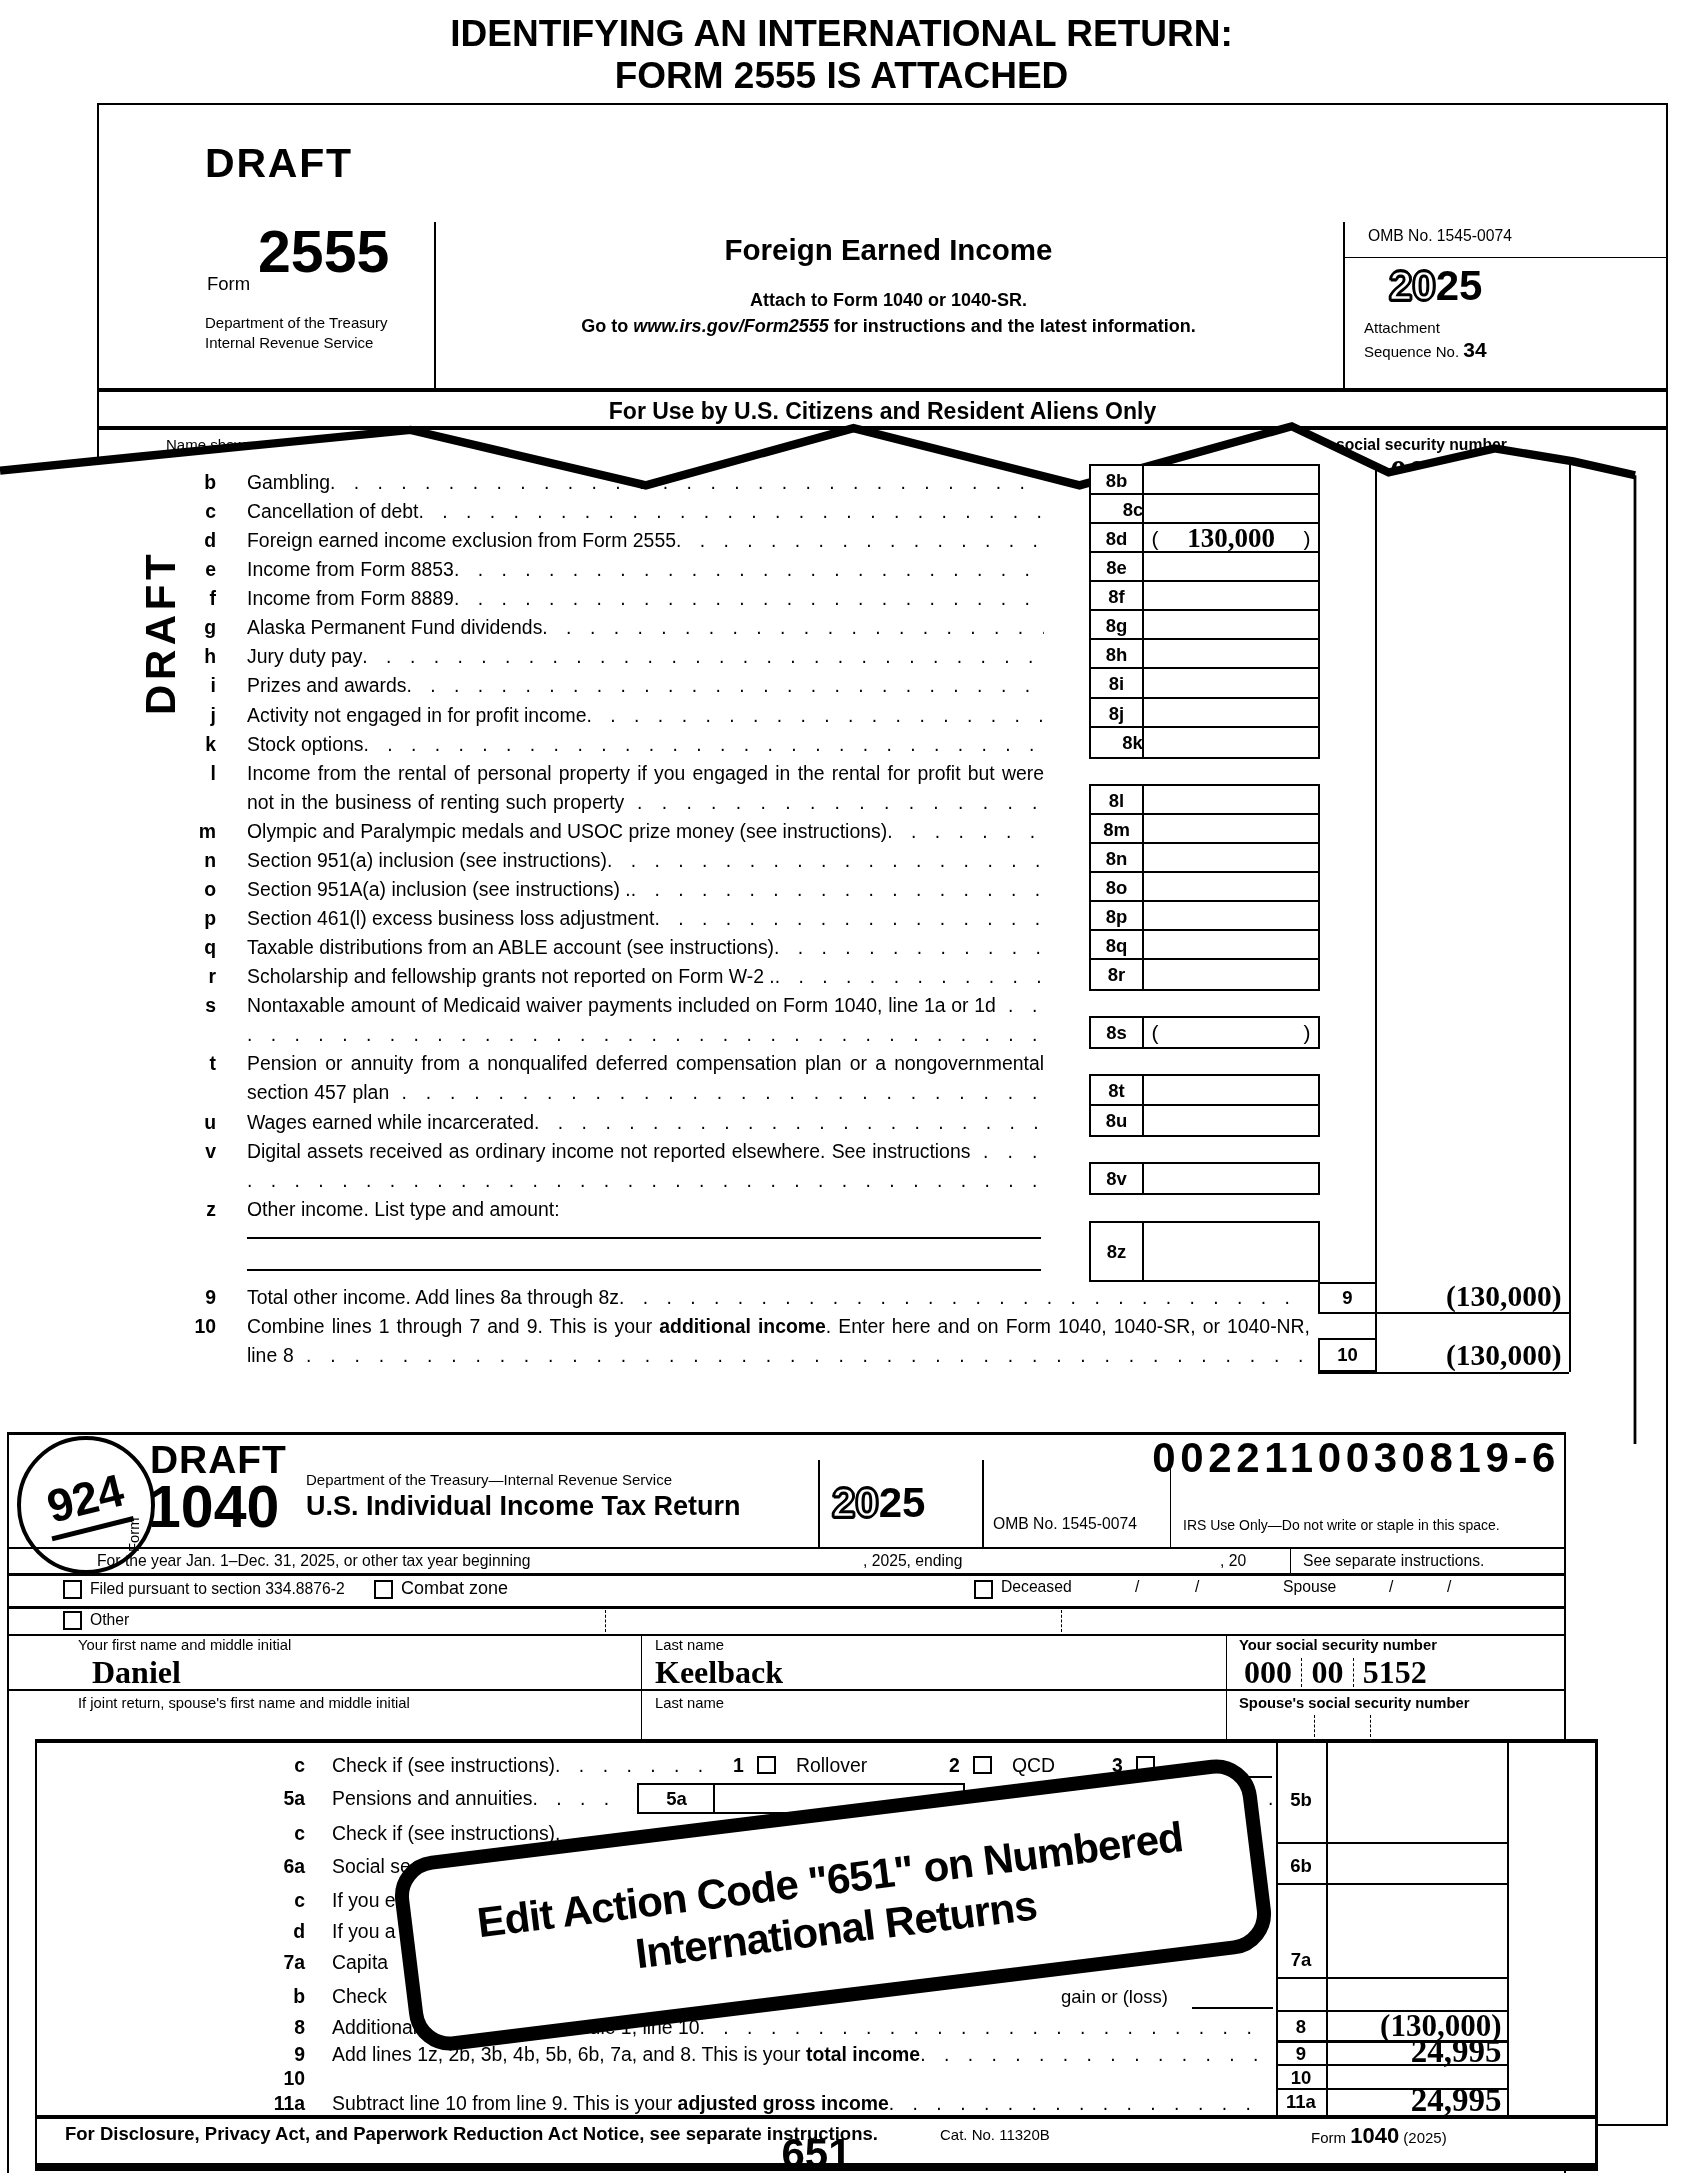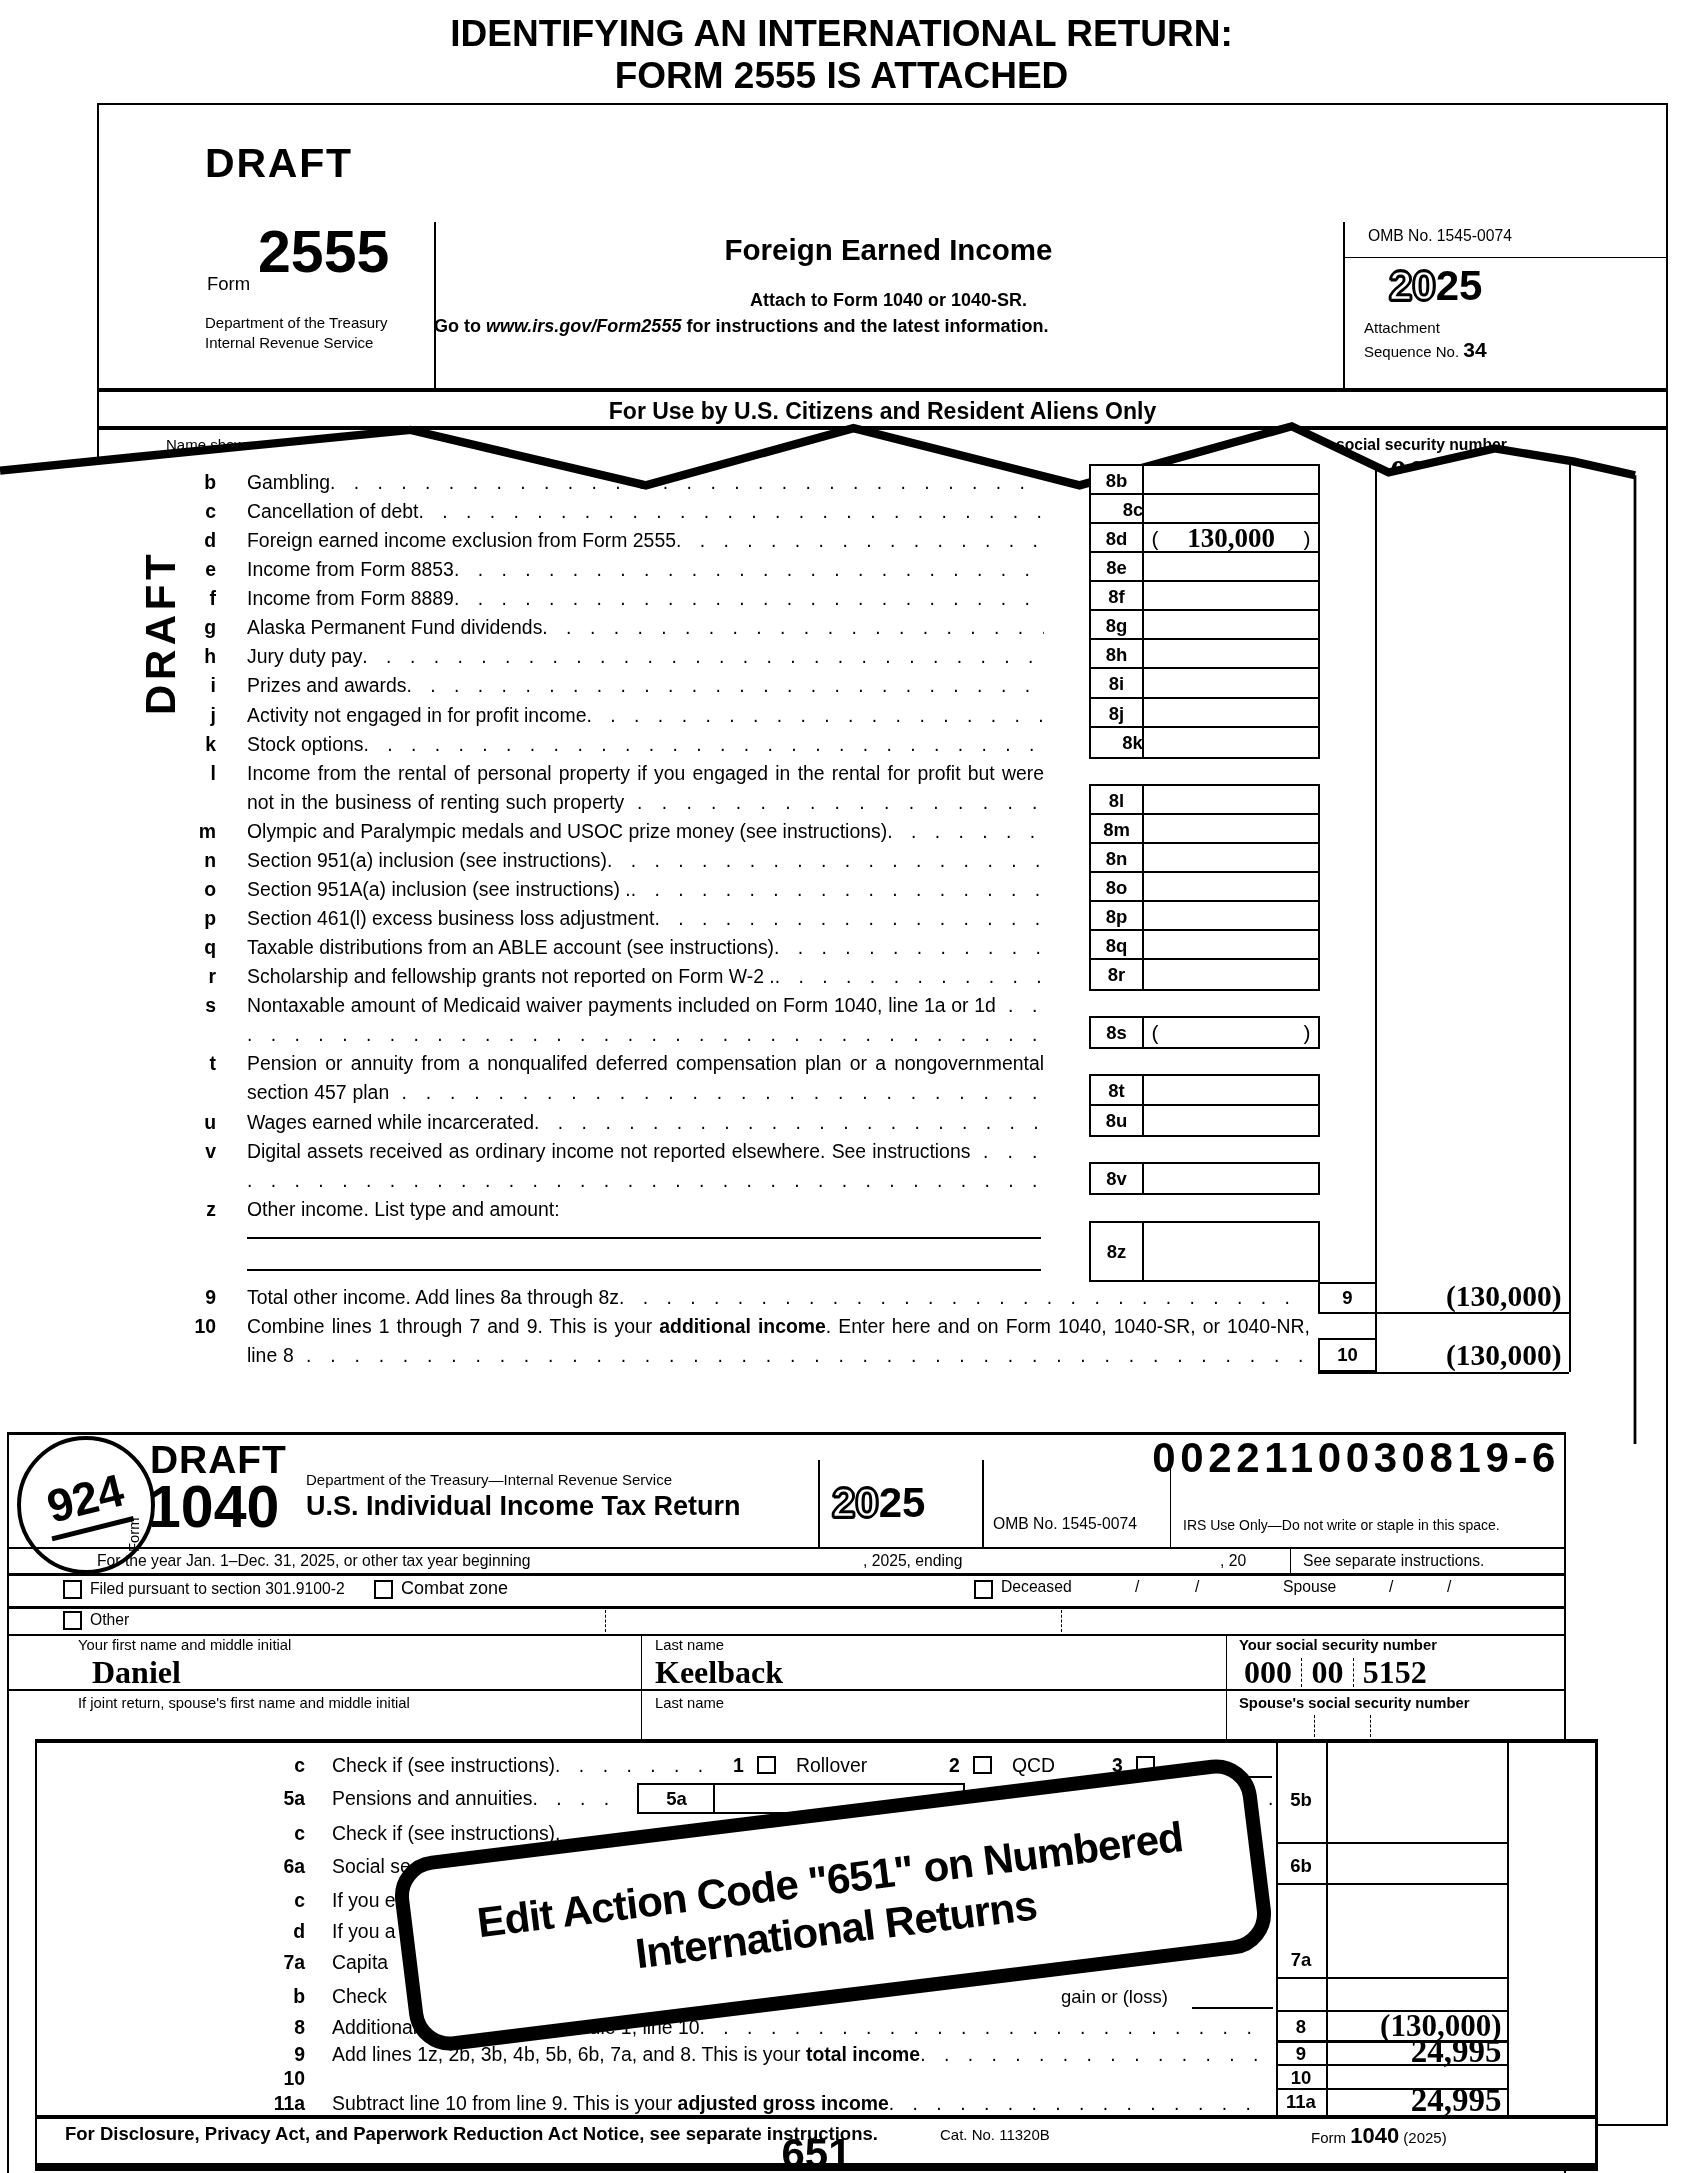--- a/index.html
+++ b/index.html
@@ -56,21 +56,21 @@
   <div class="grp" style="z-index:10">
     <div class="abs" style="left:97px;top:103px;width:1571px;height:2023px;border:2.8px solid #000;background:#fff"></div>
     <div class="abs b" style="left:205px;top:140px;font-size:41px;letter-spacing:1.8px">DRAFT</div>
     <div class="abs" style="left:207px;top:273px;font-size:18.5px">Form</div>
     <div class="abs b" style="left:258px;top:218px;font-size:59px">2555</div>
     <div class="abs" style="left:205px;top:314px;font-size:15px">Department of the Treasury</div>
     <div class="abs" style="left:205px;top:334px;font-size:15px">Internal Revenue Service</div>
     <div class="vline" style="left:434px;top:222px;height:166px"></div>
     <div class="abs b" style="left:434px;top:233px;width:909px;text-align:center;font-size:29.5px">Foreign Earned Income</div>
     <div class="abs b" style="left:434px;top:290px;width:909px;text-align:center;font-size:18px">Attach to Form 1040 or 1040-SR.</div>
-    <div class="abs b" style="left:434px;top:316px;width:909px;font-size:18px">
+    <div class="abs b" style="left:434px;top:316px;width:909px;text-align:center;font-size:18px">
       <span>Go to </span><span style="font-style:italic">www.irs.gov/Form2555</span><span> for instructions and the latest information.</span>
     </div>
     <div class="vline" style="left:1343px;top:222px;height:166px"></div>
     <div class="abs" style="left:1368px;top:227px;font-size:15.7px">OMB No. 1545-0074</div>
     <div class="hline" style="left:1343px;top:257px;width:325px;border-top-width:1.4px"></div>
     <div class="abs" style="left:1389px;top:262px;font-size:42px;font-weight:bold">
       <span class="outline">20</span><span>25</span>
     </div>
     <div class="abs" style="left:1364px;top:319px;font-size:15px">Attachment</div>
     <div class="abs" style="left:1364px;top:338px;font-size:15px">
@@ -327,21 +327,21 @@
     <div class="hline" style="left:7.4px;top:1547px;width:1559px;border-top-width:2.8px"></div>
 
     <div class="abs" style="left:97px;top:1552px;font-size:15.7px">For the year Jan. 1–Dec. 31, 2025, or other tax year beginning</div>
     <div class="abs" style="left:863px;top:1552px;font-size:15.7px">, 2025, ending</div>
     <div class="abs" style="left:1220px;top:1552px;font-size:15.7px">, 20</div>
     <div class="vline" style="left:1290px;top:1549px;height:24px;border-left-width:1.4px"></div>
     <div class="abs" style="left:1303px;top:1552px;font-size:15.7px">See separate instructions.</div>
     <div class="hline" style="left:7.4px;top:1573px;width:1559px;border-top-width:3.2px"></div>
 
     <span class="cb abs" style="left:63px;top:1580px"></span>
-    <div class="abs" style="left:90px;top:1578px;font-size:15.7px;line-height:22px">Filed pursuant to section 301.9100-2</div>
+    <div class="abs" style="left:90px;top:1578px;font-size:15.7px;line-height:22px">Filed pursuant to section 334.8876-2</div>
     <span class="cb abs" style="left:374px;top:1580px"></span>
     <div class="abs" style="left:401px;top:1578px;font-size:18px">Combat zone</div>
     <span class="cb abs" style="left:974px;top:1580px"></span>
     <div class="abs" style="left:1001px;top:1578px;font-size:15.7px">Deceased</div>
     <div class="abs" style="left:1135px;top:1578px;font-size:15.7px">/</div>
     <div class="abs" style="left:1195px;top:1578px;font-size:15.7px">/</div>
     <div class="abs" style="left:1283px;top:1578px;font-size:15.7px">Spouse</div>
     <div class="abs" style="left:1389px;top:1578px;font-size:15.7px">/</div>
     <div class="abs" style="left:1447px;top:1578px;font-size:15.7px">/</div>
     <div class="hline" style="left:7.4px;top:1606px;width:1559px;border-top-width:3.2px"></div>

